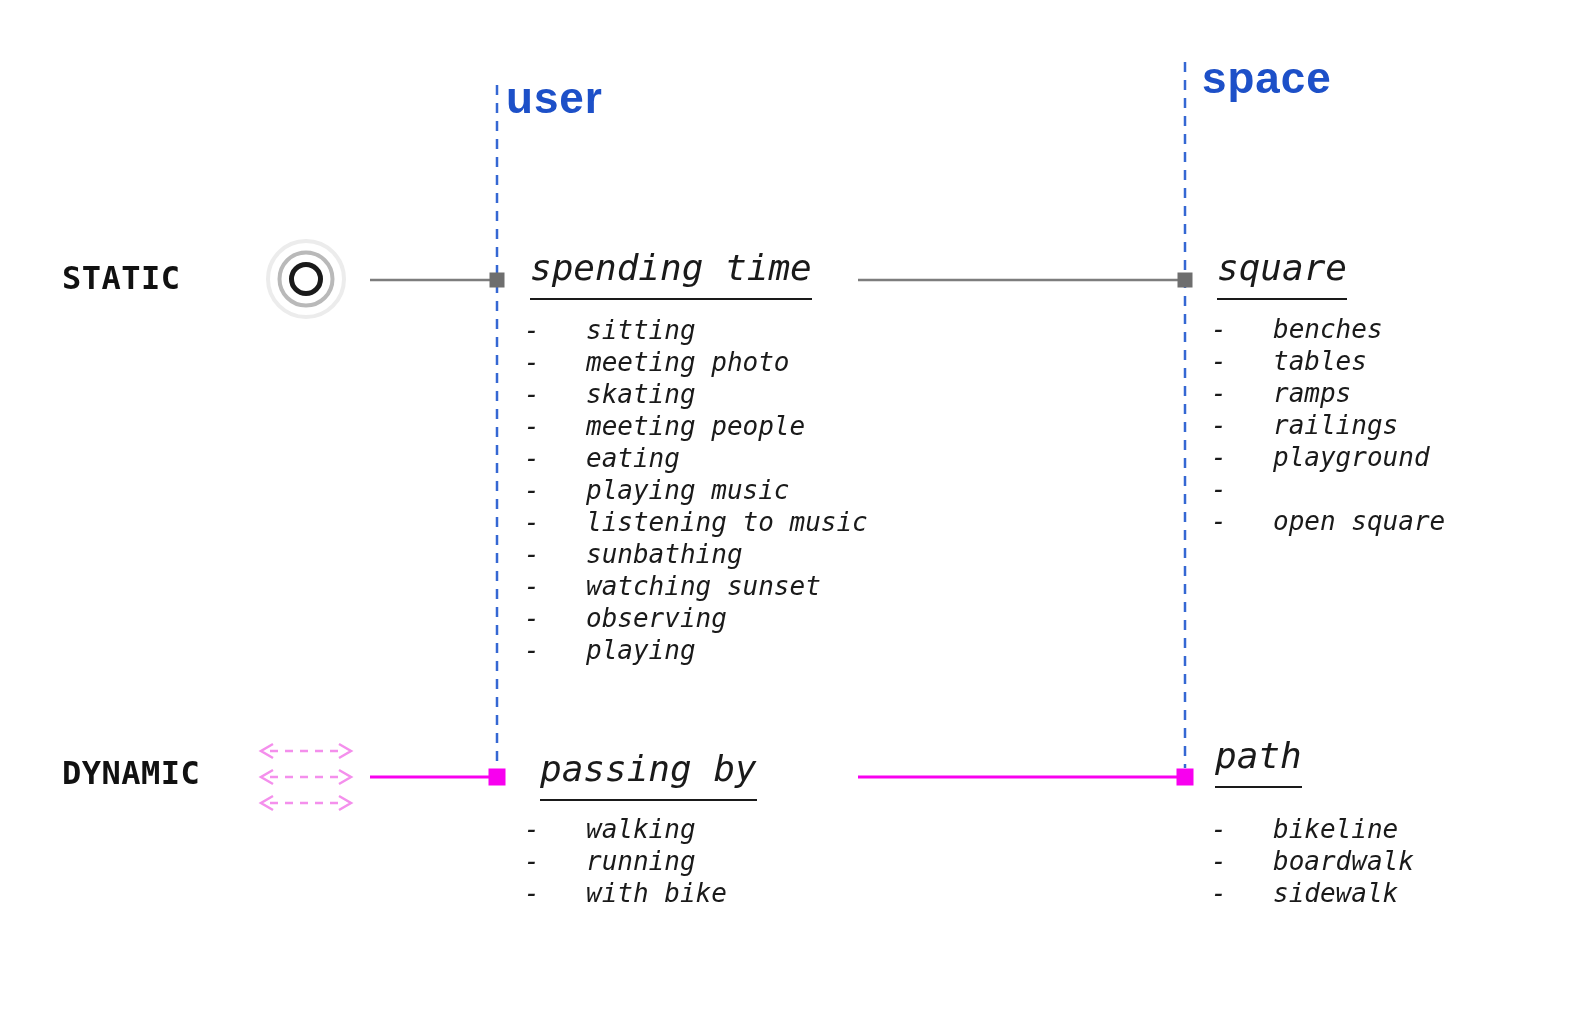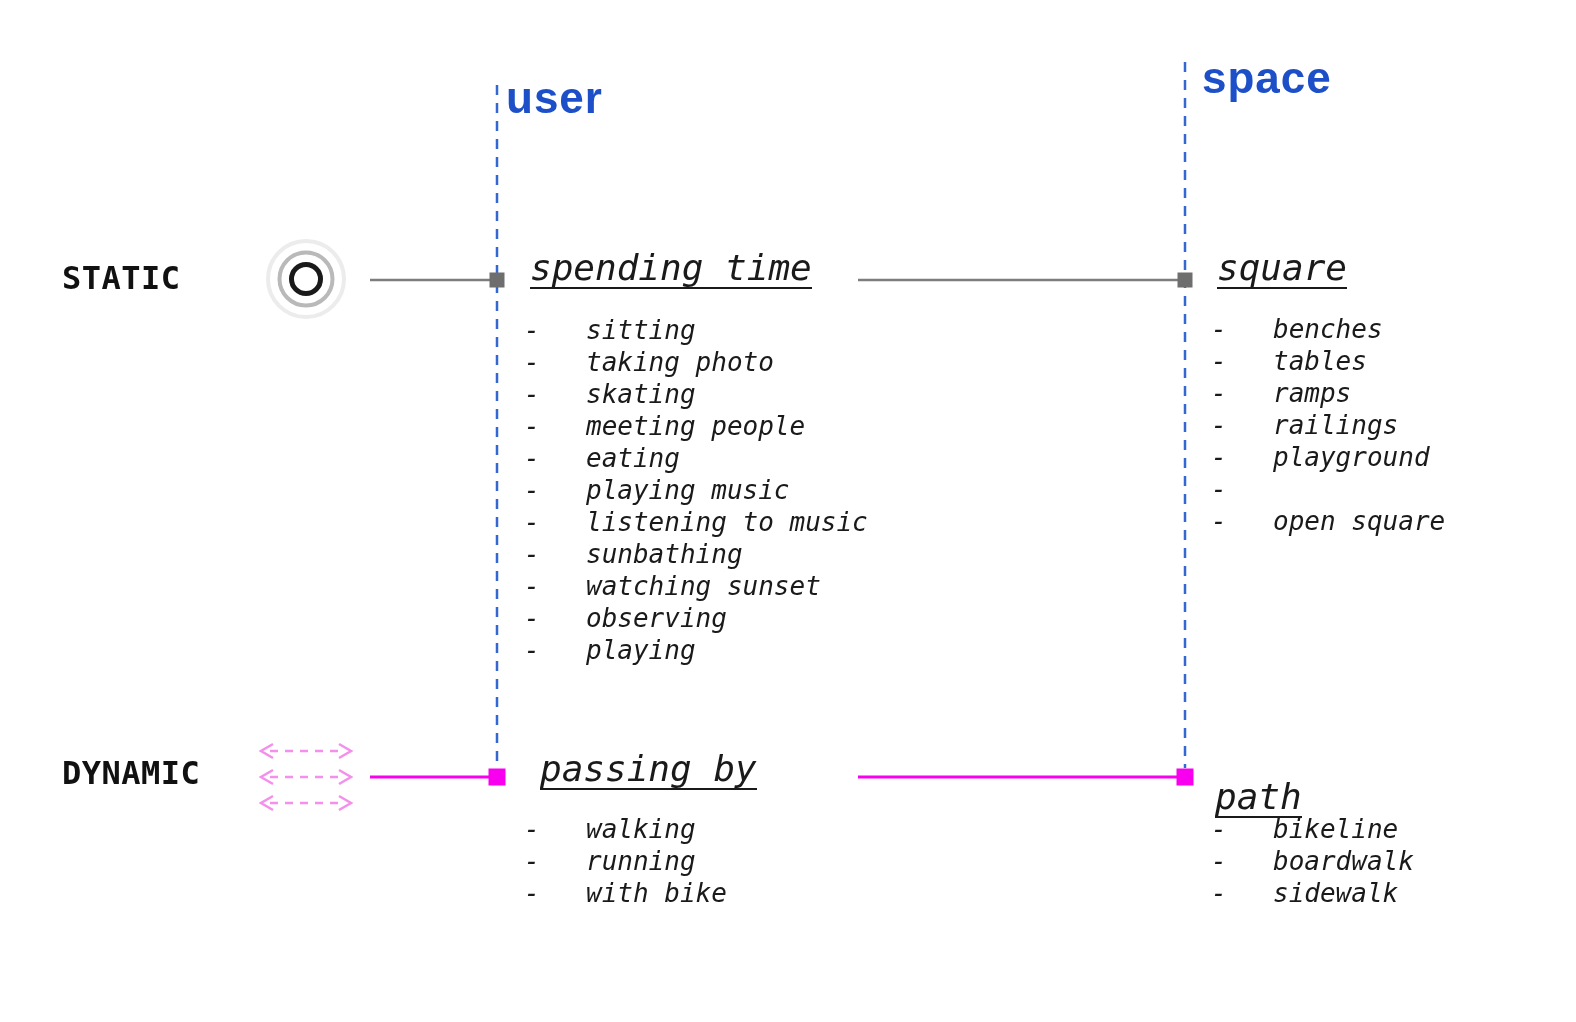--- a/index.html
+++ b/index.html
@@ -62,26 +62,26 @@
     font-family: "DejaVu Sans Mono", monospace;
     font-style: italic;
     font-size: 36px;
     line-height: 1;
     color: var(--text-dark, #1a1a1a);
     white-space: nowrap;
   }
   .heading > span {
     display: inline-block;
     border-bottom: 2.5px solid var(--text-dark, #1a1a1a);
-    padding-bottom: 1px;
+    padding-bottom: 12px;
   }
   .heading.static-user  { left: 530px;  top: 250px; }
   .heading.static-space { left: 1217px; top: 250px; }
   .heading.dynamic-user { left: 540px;  top: 751px; }
-  .heading.dynamic-space{ left: 1215px; top: 779px; }
+  .heading.dynamic-space{ left: 1215px; top: 738px; }
 
   .list {
     position: absolute;
     font-family: "DejaVu Sans Mono", monospace;
     font-style: italic;
     font-size: 26px;
     line-height: 32px;
     color: var(--text-dark, #1a1a1a);
     white-space: nowrap;
   }
@@ -158,21 +158,21 @@
 
   <div class="list static-user">
 
       <div class="item">
         <span class="dash">-</span>
         <span>sitting</span>
       </div>
 
       <div class="item">
         <span class="dash">-</span>
-        <span>taking photo</span>
+        <span>meeting photo</span>
       </div>
 
       <div class="item">
         <span class="dash">-</span>
         <span>skating</span>
       </div>
 
       <div class="item">
         <span class="dash">-</span>
         <span>meeting people</span>

